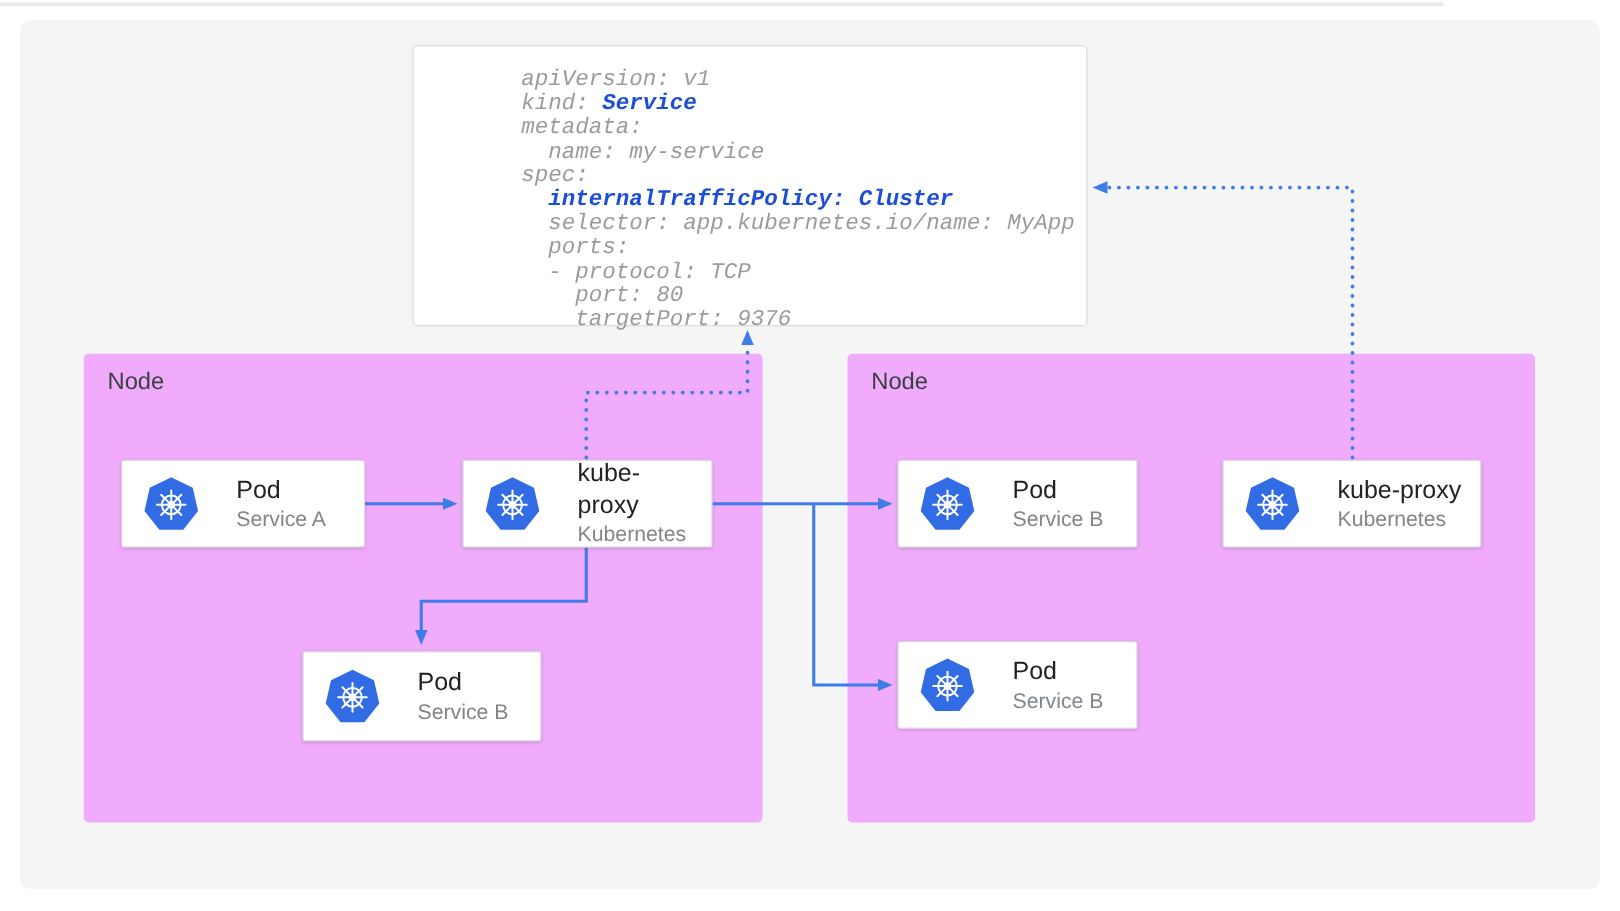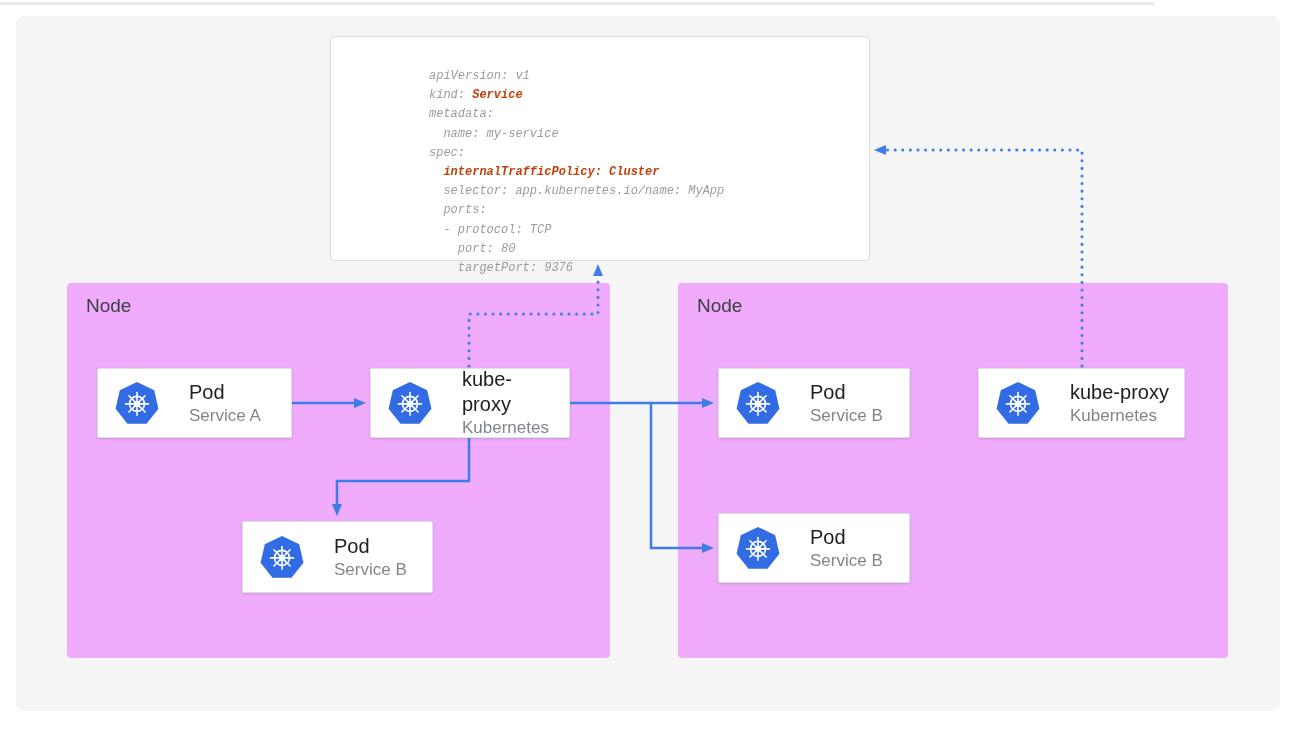--- a/index.html
+++ b/index.html
@@ -20,25 +20,25 @@
   .card{position:absolute;z-index:4;background:#ffffff;border:1px solid #e1e1e1;
     border-radius:2px;box-shadow:0 1px 3px rgba(0,0,0,0.14);
     display:flex;align-items:center;gap:30px;padding:0 14px 0 17px;box-sizing:border-box;}
   .card .logo{flex:0 0 auto;width:44px;height:44px;}
   .card .txt{display:flex;flex-direction:column;justify-content:center;}
   .card .title{font-size:20px;color:#212121;line-height:25px;}
   .card .subtitle{font-size:17px;color:#80868b;line-height:22px;}
 
   .yaml-card{position:absolute;left:330px;top:36px;width:540px;height:225px;z-index:4;
     background:#ffffff;border:1px solid #dcdcdc;border-radius:4px;box-sizing:border-box;}
-  .yaml-code{margin:16px;padding:14px 10px 0 82px;
+  .yaml-code{margin:4px;padding:14px 10px 0 82px;
     font-family:"Liberation Mono","DejaVu Sans Mono",monospace;
-    font-style:italic;font-size:12px;line-height:19.2px;color:#9b9b9b;
+    font-style:italic;font-size:18px;line-height:19.2px;color:#9b9b9b;
     white-space:pre;}
-  .yaml-code .b{font-weight:bold;color:#c2410c;}
+  .yaml-code .b{font-weight:bold;color:#1d4ed8;}
 
   .defs-holder{position:absolute;width:0;height:0;overflow:hidden;}
 </style>
 </head>
 <body>
 
 <div class="stage">
 
   <svg class="defs-holder" aria-hidden="true">
     <defs>

